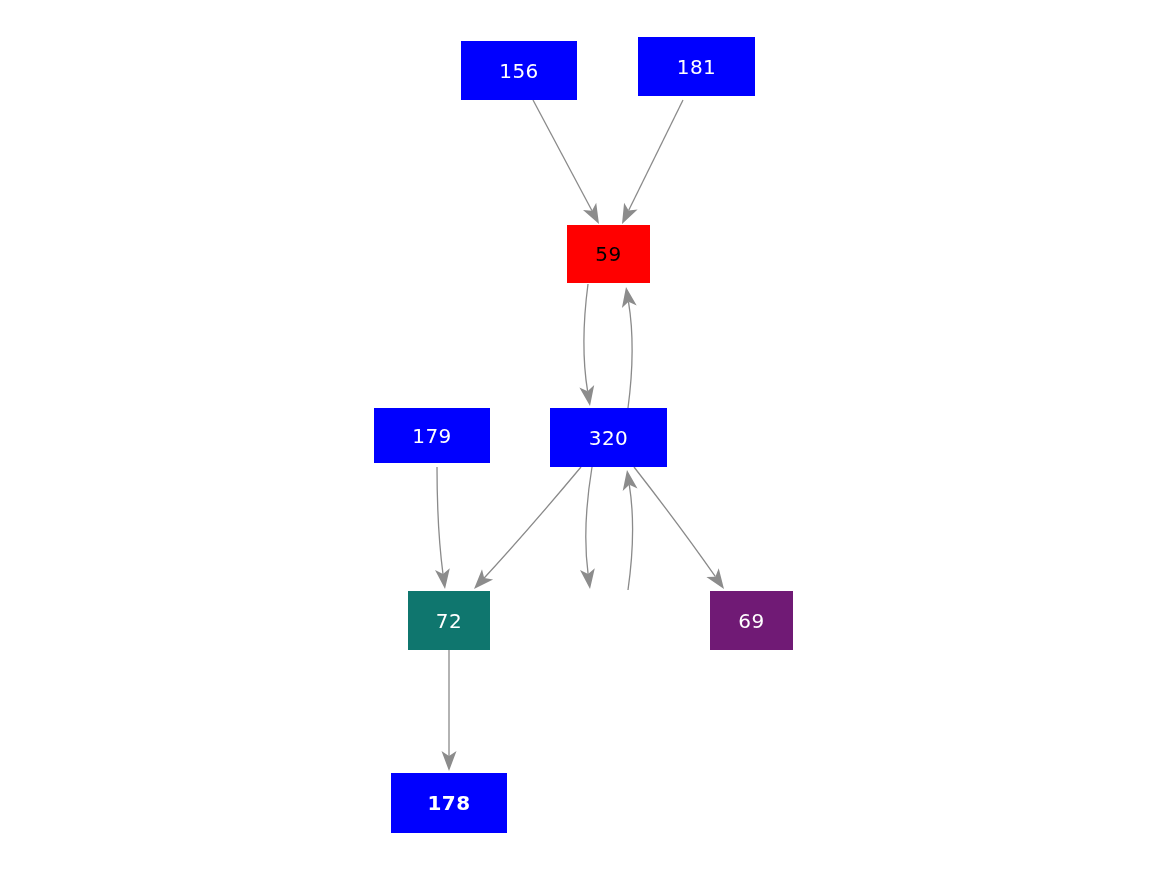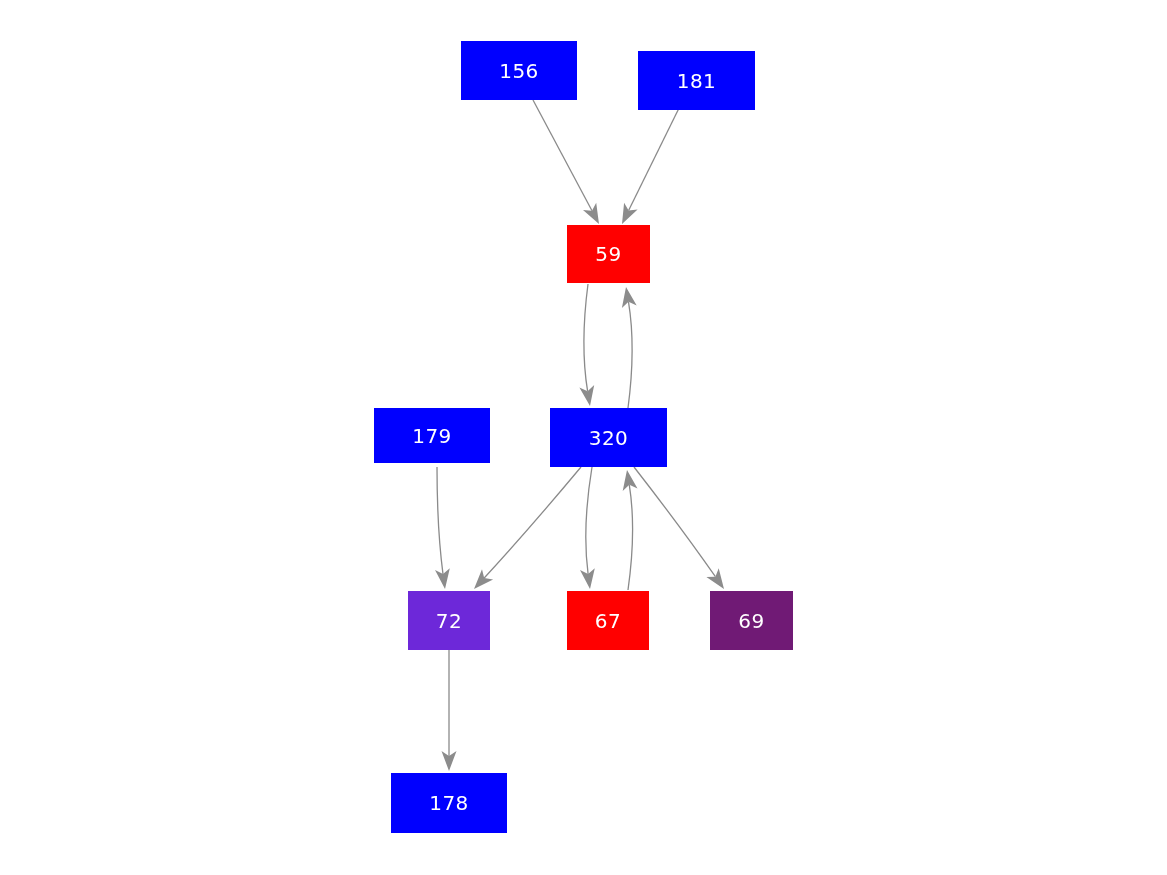--- a/index.html
+++ b/index.html
@@ -57,37 +57,34 @@
       <path d="M 628 590 Q 636.5 529.9 629.3 484.8" fill="none" stroke="#8a8a8a" stroke-width="1.3"></path>
       <polygon points="627,470 622.7,490.9 629.3,484.8 637.5,488.6" fill="#8c8c8c"></polygon>
       <path d="M 634 467 Q 680.6 526.8 715.4 576.7" fill="none" stroke="#8a8a8a" stroke-width="1.3"></path>
       <polygon points="724,589 718.7,568.3 715.4,576.7 706.4,576.9" fill="#8c8c8c"></polygon>
       <path d="M 449 650 Q 449.0 710.5 449.0 756.0" fill="none" stroke="#8a8a8a" stroke-width="1.3"></path>
       <polygon points="449,771 456.5,751.0 449.0,756.0 441.5,751.0" fill="#8c8c8c"></polygon>
     </svg>
     <div class="graph-node" style="left: 461px; top: 41px; width: 116px; height: 59px; background: rgb(0, 0, 255);">
       <span class="node-label" style="color: rgb(255, 255, 255);">156</span>
     </div>
-    <div class="graph-node" style="left: 638px; top: 51px; width: 117px; height: 59px; background: rgb(0, 0, 255);">
+    <div class="graph-node" style="left: 638px; top: 37px; width: 117px; height: 59px; background: rgb(0, 0, 255);">
       <span class="node-label" style="color: rgb(255, 255, 255);">181</span>
     </div>
     <div class="graph-node" style="left: 567px; top: 225px; width: 83px; height: 58px; background: rgb(255, 0, 0);">
-      <span class="node-label" style="color: #ffffff;">59</span>
+      <span class="node-label" style="color: #000000;">59</span>
     </div>
     <div class="graph-node" style="left: 374px; top: 408px; width: 116px; height: 55px; background: rgb(0, 0, 255);">
       <span class="node-label" style="color: rgb(255, 255, 255);">179</span>
     </div>
     <div class="graph-node" style="left: 550px; top: 408px; width: 117px; height: 59px; background: rgb(0, 0, 255);">
       <span class="node-label" style="color: rgb(255, 255, 255);">320</span>
     </div>
-    <div class="graph-node" style="left: 408px; top: 591px; width: 82px; height: 59px; background: #6d28d9;">
+    <div class="graph-node" style="left: 408px; top: 591px; width: 82px; height: 59px; background: #0f766e;">
       <span class="node-label" style="color: rgb(255, 255, 255);">72</span>
-    </div>
-    <div class="graph-node" style="left: 567px; top: 591px; width: 82px; height: 59px; background: rgb(255, 0, 0);">
-      <span class="node-label" style="color: rgb(255, 255, 255);">67</span>
     </div>
     <div class="graph-node" style="left: 710px; top: 591px; width: 83px; height: 59px; background: #701a75;">
       <span class="node-label" style="color: rgb(255, 255, 255);">69</span>
     </div>
     <div class="graph-node" style="left: 391px; top: 773px; width: 116px; height: 60px; background: rgb(0, 0, 255);">
-      <span class="node-label" style="color: rgb(255, 255, 255);">178</span>
+      <span class="node-label" style="color: rgb(255, 255, 255); font-weight: bold;">178</span>
     </div>
   </div>
 
 </body></html>

